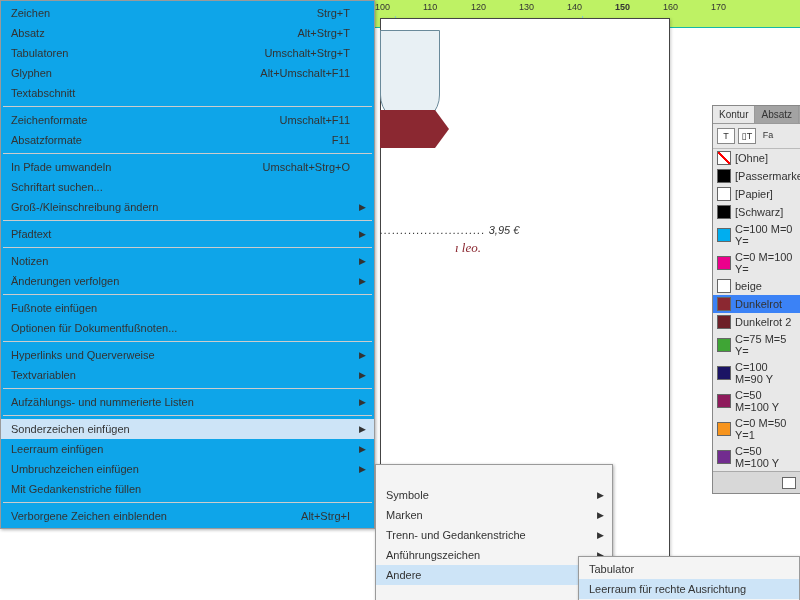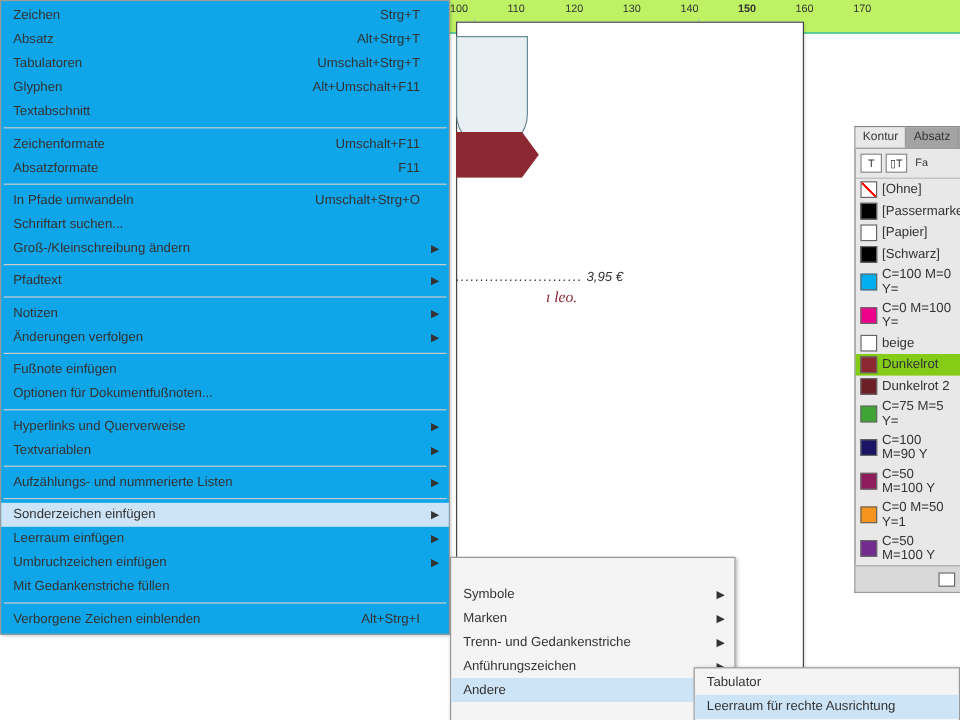--- a/index.html
+++ b/index.html
@@ -23,21 +23,21 @@
 .sep{height:1px;background:#ccc;margin:3px 2px}
 .mi.sel{background:#cde4f7}
 .menu2{position:absolute;left:375px;top:464px;width:238px;background:#f4f4f4;border:1px solid #9a9a9a;box-shadow:1px 1px 3px rgba(0,0,0,0.3);padding:20px 0}
 .menu3{position:absolute;left:578px;top:556px;width:222px;background:#f4f4f4;border:1px solid #9a9a9a;box-shadow:1px 1px 3px rgba(0,0,0,0.3);padding:2px 0}
 
 .panel{position:absolute;right:0;top:105px;width:88px;background:#e8e8e8;border:1px solid #888;border-right:none}
 .ptabs{display:flex;background:#a3a3a3;border-bottom:1px solid #999}
 .ptab{padding:3px 6px;font-size:10px;border-right:1px solid #999}
 .ptab.act{background:#e8e8e8}
 .prow{display:flex;align-items:center;padding:2px 4px;gap:4px;font-size:10px}
-.prow.sel{background:#84cc16;color:#fff}
+.prow.sel{background:#3b82f6;color:#fff}
 .sw{width:14px;height:14px;border:1px solid #666;flex-shrink:0}
 .sw.none{background:#fff;position:relative}
 .sw.none:after{content:"";position:absolute;left:0;top:0;right:0;bottom:0;background:linear-gradient(45deg,transparent 45%,red 45%,red 55%,transparent 55%)}
 .picon{display:flex;padding:4px;gap:3px;border-bottom:1px solid #bbb}
 .picon .b{width:18px;height:16px;border:1px solid #888;background:#fff;font-size:9px;text-align:center;line-height:14px}
 .panel-foot{height:22px;background:#d8d8d8;border-top:1px solid #aaa;display:flex;align-items:center;justify-content:flex-end;padding:0 4px;gap:4px}
 </style>
 </head>
 <body>
 

